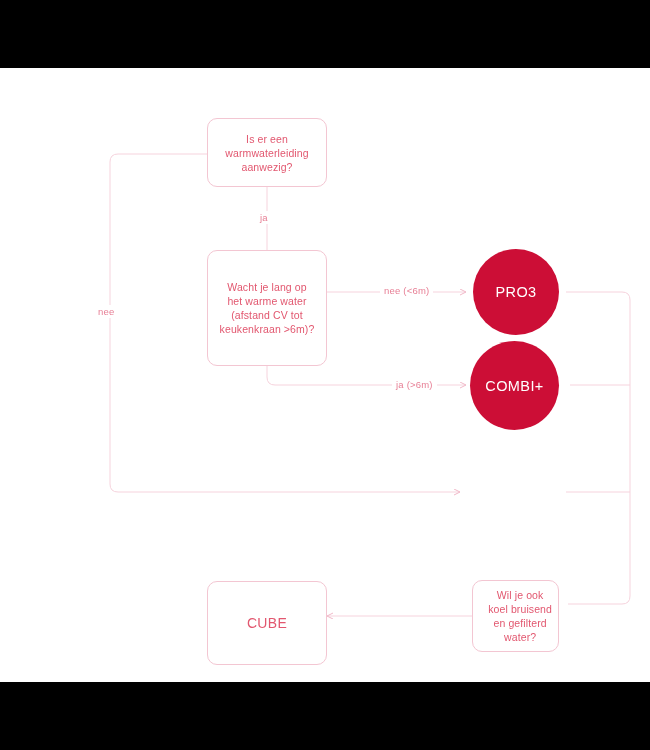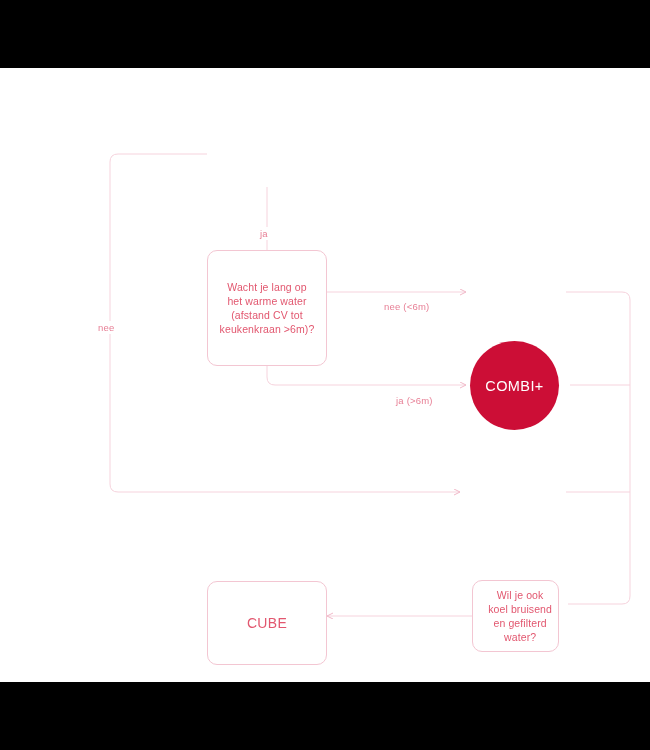--- a/index.html
+++ b/index.html
@@ -67,21 +67,20 @@
     letter-spacing: 0.4px;
   }
   .edge-label {
     position: absolute;
     color: #e77f95;
     font-size: 9.5px;
     letter-spacing: 0.2px;
     background: #ffffff;
     padding: 1px 4px;
     white-space: nowrap;
-    margin-top: 16px;
   }
   .node-text {
     display: block;
     white-space: pre-line;
   }
 </style>
 </head>
 <body>
 
 <div id="stage">
@@ -112,36 +111,44 @@
         <path d="M566,224 L622,224 Q630,224 630,232 L630,528 Q630,536 622,536 L568,536"></path>
 
         <path d="M570,317 L630,317"></path>
 
         <path d="M566,424 L630,424"></path>
 
         <path d="M472,548 L327,548" marker-end="url(#arrow)"></path>
       </g>
     </svg>
 
+    <div class="node box" style="left:207px; top:50px; width:120px; height:69px;">
+      <span class="node-text">Is er een
+warmwaterleiding
+aanwezig?</span>
+    </div>
 
     <div class="edge-label" style="left:256px; top:143px;">ja</div>
 
     <div class="edge-label" style="left:94px; top:237px;">nee</div>
 
     <div class="node box" style="left:207px; top:182px; width:120px; height:116px;">
       <span class="node-text">Wacht je lang op
 het warme water
 (afstand CV tot
 keukenkraan &gt;6m)?</span>
     </div>
 
     <div class="edge-label" style="left:380px; top:216px;">nee (&lt;6m)</div>
 
     <div class="edge-label" style="left:392px; top:310px;">ja (&gt;6m)</div>
 
+    <div class="node circle" style="left:473px; top:181px; width:86px; height:86px;">
+      <span class="node-text">PRO3</span>
+    </div>
 
     <div class="node circle" style="left:470px; top:273px; width:89px; height:89px;">
       <span class="node-text">COMBI+</span>
     </div>
 
 
     <div class="node box" style="left:472px; top:512px; width:87px; height:72px;justify-content:flex-end;">
       <span class="node-text">Wil je ook
 koel bruisend
 en gefilterd

